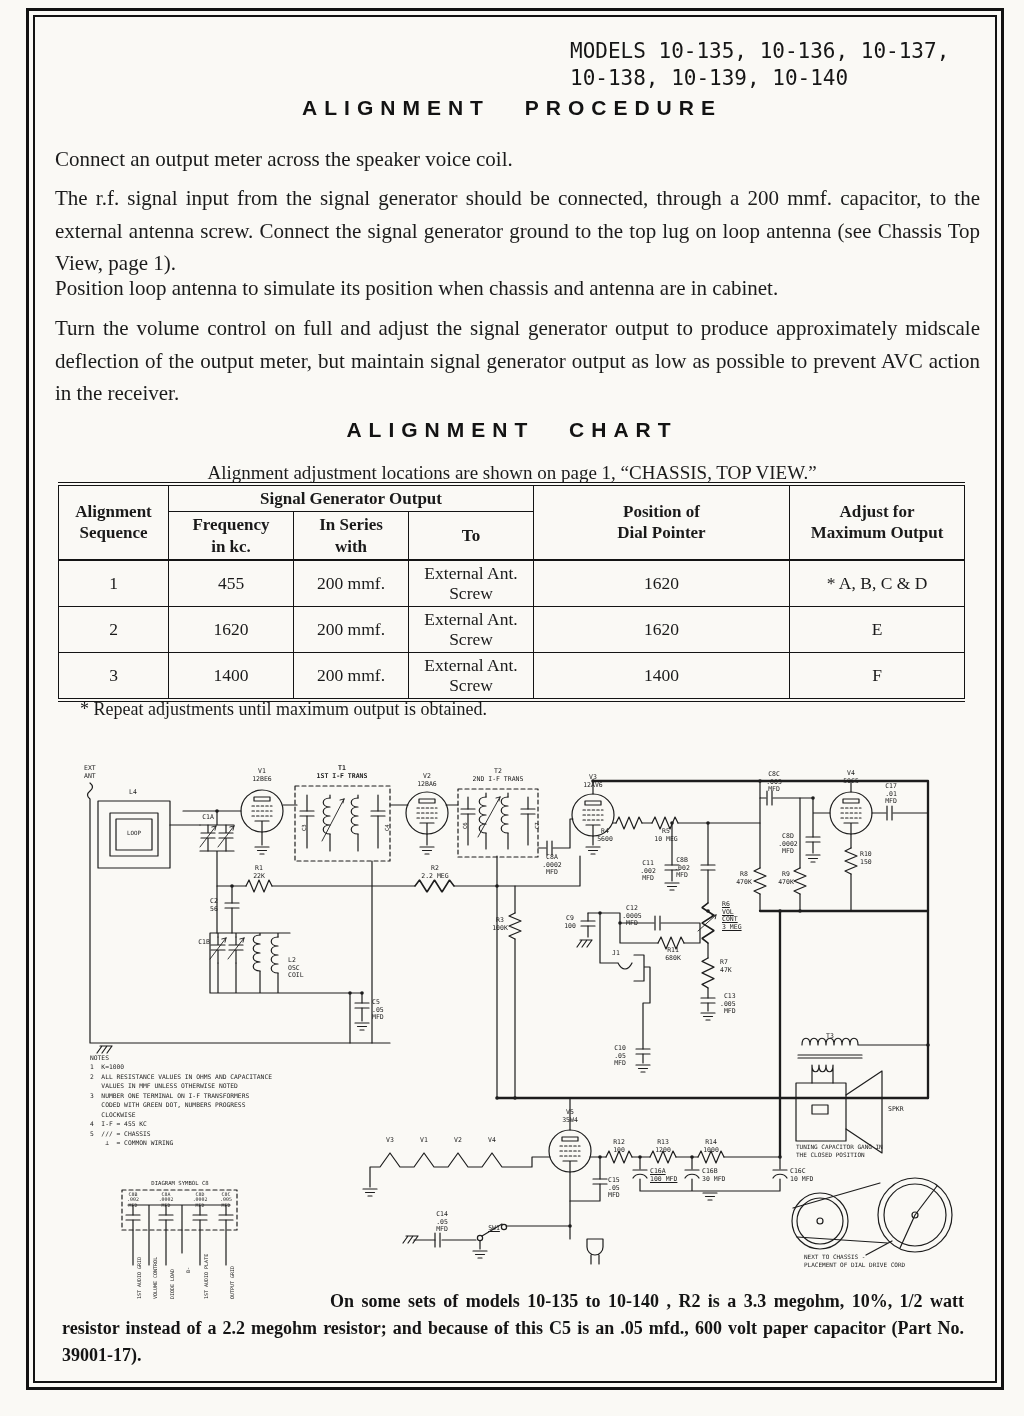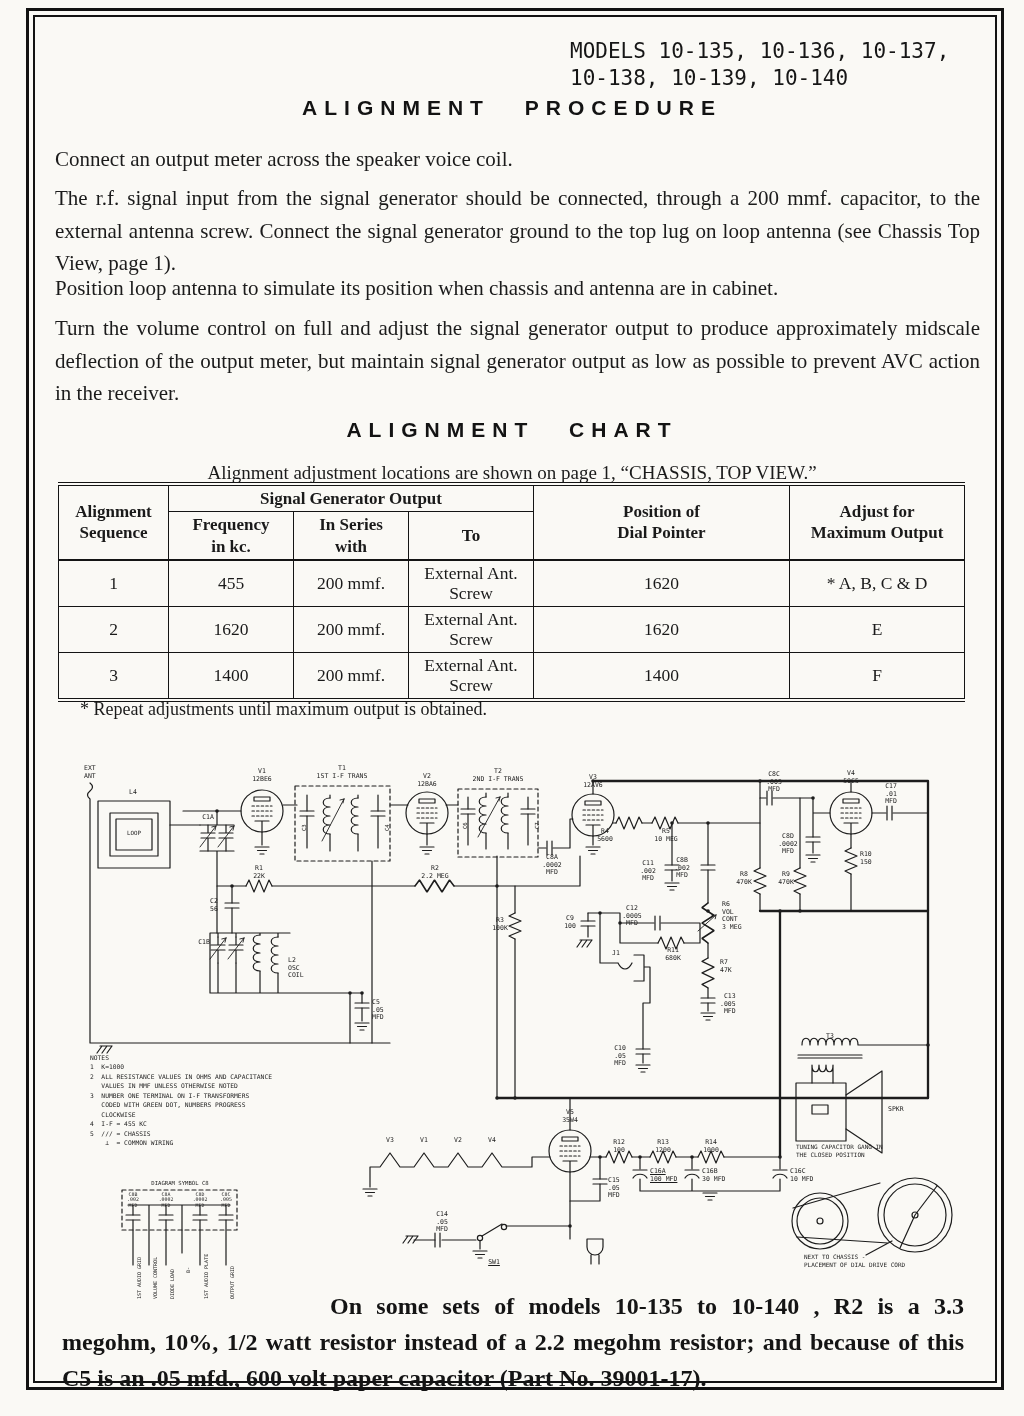--- a/index.html
+++ b/index.html
@@ -13,21 +13,21 @@
   .para{position:absolute;left:55px;width:925px;font-size:21px;line-height:1.55;text-align:justify;color:#1b1b1b;}
   .caption{position:absolute;left:0;width:1024px;text-align:center;font-size:19px;color:#1b1b1b;}
   table.aligntable{position:absolute;left:58px;top:482px;width:906px;border-collapse:collapse;table-layout:fixed;
     border-top:4px double #141414;border-bottom:4px double #141414;border-left:1.5px solid #141414;border-right:1.5px solid #141414;}
   .aligntable th,.aligntable td{border:1.4px solid #141414;text-align:center;vertical-align:middle;white-space:pre-line;padding:2px 2px;}
   .aligntable th{font-size:17px;font-weight:bold;line-height:1.25;}
   .aligntable td{font-size:17.5px;height:41px;line-height:1.15;}
   .grouphead{border-bottom:1.2px solid #141414 !important;}
   .hdr-bottom{border-bottom:2.4px solid #141414 !important;}
   .footnote{position:absolute;left:80px;top:699px;font-size:18px;color:#1b1b1b;}
-  .bottom-note{position:absolute;left:62px;top:1288px;width:902px;font-size:24px;font-weight:bold;line-height:1.5;text-align:justify;text-indent:268px;color:#141414;}
+  .bottom-note{position:absolute;left:62px;top:1288px;width:902px;font-size:18px;font-weight:bold;line-height:1.5;text-align:justify;text-indent:268px;color:#141414;}
   
   .schematic{position:absolute;left:60px;top:753px;width:900px;height:548px;}
   .schematic svg{position:absolute;left:0;top:0;}
   .sl,.sll{position:absolute;font-family:"DejaVu Sans Mono",monospace;font-size:6.5px;line-height:1.18;color:#1c1c1c;white-space:pre-line;}
   .sl{transform:translateX(-50%);text-align:center;}
   .sll{text-align:left;}
   .rot{position:absolute;font-family:"DejaVu Sans Mono",monospace;font-size:5.6px;color:#1c1c1c;transform:rotate(-90deg);transform-origin:0 0;white-space:nowrap;}
   .ds-cap{position:absolute;transform:translateX(-50%);text-align:center;font-family:"DejaVu Sans Mono",monospace;font-size:4.9px;line-height:1.12;color:#1c1c1c;white-space:pre-line;}
   .notes{position:absolute;left:30px;top:300px;font-family:"DejaVu Sans Mono",monospace;font-size:6.3px;line-height:1.5;color:#1c1c1c;white-space:pre;}
   .tinynote{font-size:6px;line-height:1.3;}
@@ -324,21 +324,21 @@
       </g>
     </svg>
 
     <div class="sll" style="left:24px;top:12px;">EXT
 ANT</div>
     <div class="sl" style="left:73px;top:36px;">L4</div>
     <div class="sl" style="left:74px;top:77px;font-size:5.8px;">LOOP</div>
     <div class="sl" style="left:148px;top:61px;">C1A</div>
     <div class="sl" style="left:202px;top:15px;">V1
 12BE6</div>
-    <div class="sl" style="left:282px;top:12px;">T1
+    <div class="sl" style="left:282px;top:12px;font-weight:bold;">T1
 1ST I-F TRANS</div>
     <div class="sl" style="left:367px;top:20px;">V2
 12BA6</div>
     <div class="sl" style="left:438px;top:15px;">T2
 2ND I-F TRANS</div>
     <div class="sl" style="left:533px;top:21px;">V3
 12AV6</div>
     <div class="sl" style="left:791px;top:17px;">V4
 50C5</div>
     <div class="sl" style="left:510px;top:356px;">V5
@@ -373,21 +373,21 @@
 .002
 MFD</div>
     <div class="sl" style="left:622px;top:104px;">C8B
 .002
 MFD</div>
     <div class="sl" style="left:572px;top:152px;">C12
 .0005
 MFD</div>
     <div class="sl" style="left:613px;top:194px;">R11
 680K</div>
-    <div class="sll" style="left:662px;top:148px;">R6
+    <div class="sll" style="left:662px;top:148px;text-decoration:underline;">R6
 VOL
 CONT
 3 MEG</div>
     <div class="sll" style="left:660px;top:206px;">R7
 47K</div>
     <div class="sll" style="left:660px;top:240px;text-align:right;">C13
 .005
 MFD</div>
     <div class="sl" style="left:510px;top:162px;">C9
 100</div>
@@ -427,21 +427,21 @@
     <div class="sll" style="left:642px;top:415px;">C16B
 30 MFD</div>
     <div class="sll" style="left:730px;top:415px;">C16C
 10 MFD</div>
     <div class="sll" style="left:548px;top:424px;">C15
 .05
 MFD</div>
     <div class="sl" style="left:382px;top:458px;">C14
 .05
 MFD</div>
-    <div class="sl" style="left:434px;top:506px;text-decoration:underline;">SW1</div>
+    <div class="sl" style="left:434px;top:472px;text-decoration:underline;">SW1</div>
 
     <div class="notes">NOTES
 1  K=1000
 2  ALL RESISTANCE VALUES IN OHMS AND CAPACITANCE
    VALUES IN MMF UNLESS OTHERWISE NOTED
 3  NUMBER ONE TERMINAL ON I-F TRANSFORMERS
    CODED WITH GREEN DOT, NUMBERS PROGRESS
    CLOCKWISE
 4  I-F = 455 KC
 5  /// = CHASSIS

